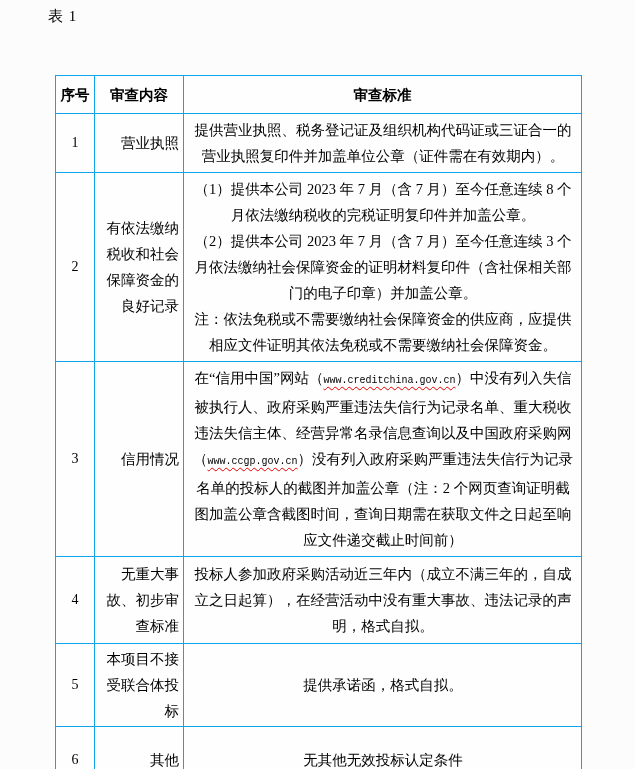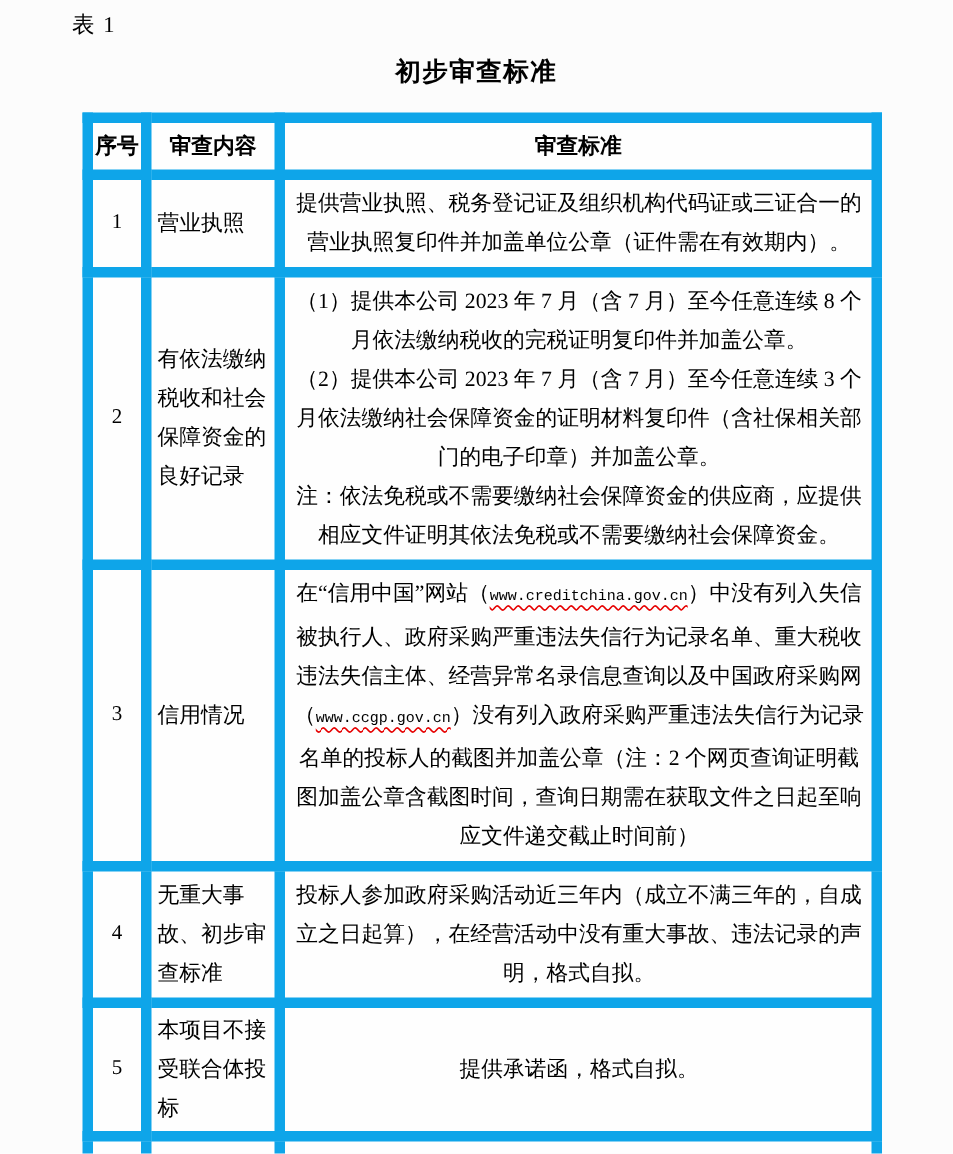--- a/index.html
+++ b/index.html
@@ -38,38 +38,38 @@
     top: 75px;
     width: 526px;
     border-collapse: collapse;
     table-layout: fixed;
     background: #fefefe;
   }
   .review-table col.c1 { width: 39px; }
   .review-table col.c2 { width: 89px; }
   .review-table col.c3 { width: 398px; }
   .review-table th, .review-table td {
-    border: 7px solid #0ea5e9;
+    border: 1px solid #0ea5e9;
     vertical-align: middle;
     font-size: 14.5px;
     line-height: 26px;
     word-break: break-word;
     line-break: strict;
   }
   .review-table th {
     font-weight: bold;
     text-align: center;
     height: 38px;
   }
   td.no {
     text-align: center;
     font-size: 14px;
   }
   td.content {
-    text-align: left;
+    text-align: right;
     padding: 2px 4px;
   }
   td.standard {
     text-align: center;
     padding: 3px 5px 3px 6px;
   }
   td.standard p { margin: 0; }
   tr.r1 { height: 54px; }
   tr.r2 { height: 180px; }
   tr.r3 { height: 177px; }
@@ -86,21 +86,20 @@
     text-underline-offset: 3px;
   }
 </style>
 </head>
 <body>
 
 <div class="page">
 
   <div class="table-label">表 1</div>
 
-  <div class="doc-title">初步审查标准</div>
 
   <table class="review-table">
     <colgroup>
         <col class="c1">
         <col class="c2">
         <col class="c3">
       </colgroup>
     <thead>
       <tr>
         <th>序号</th>

